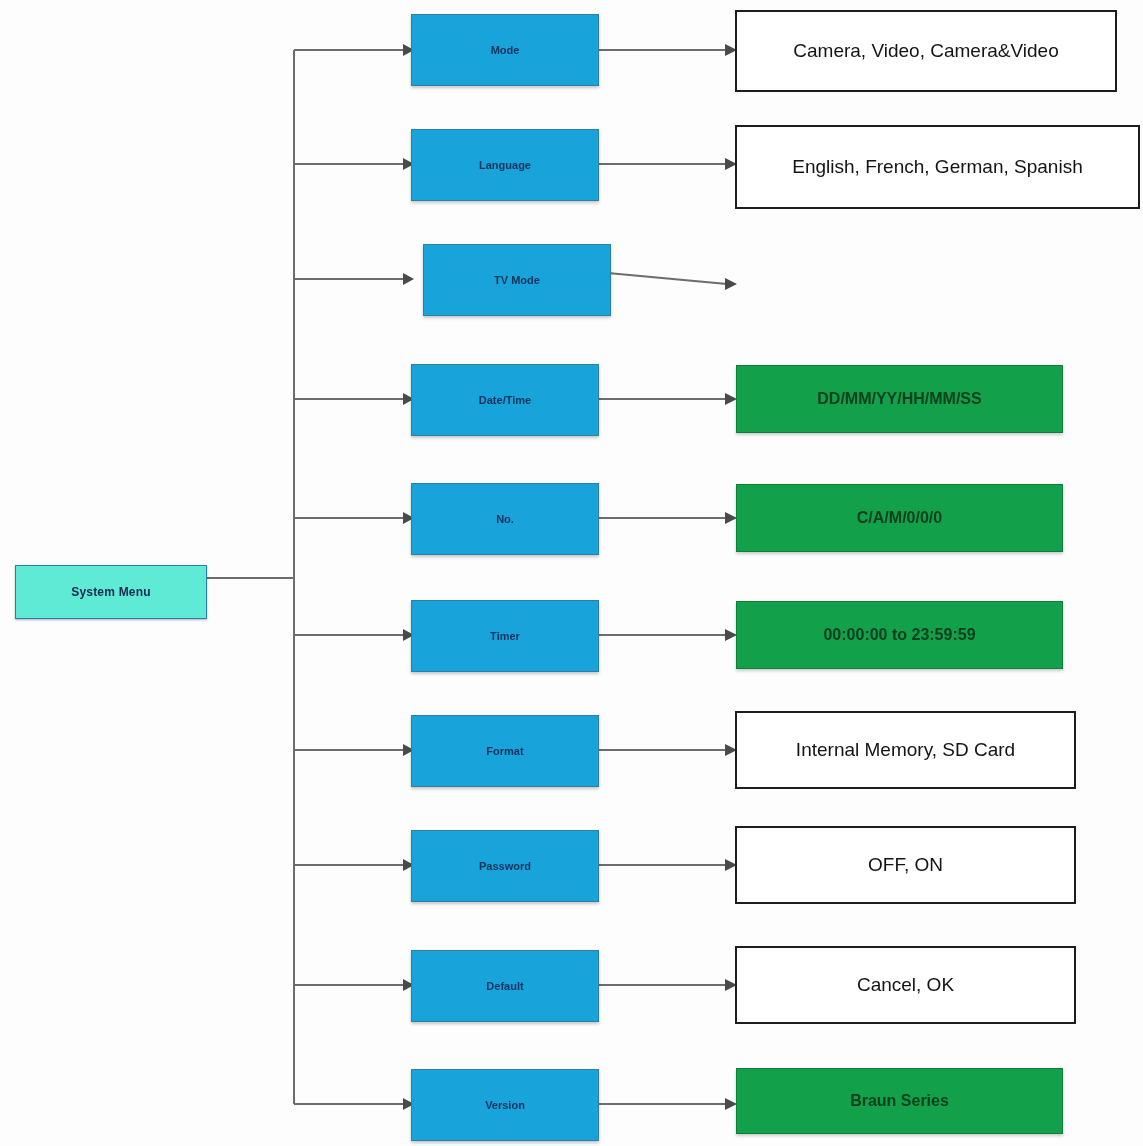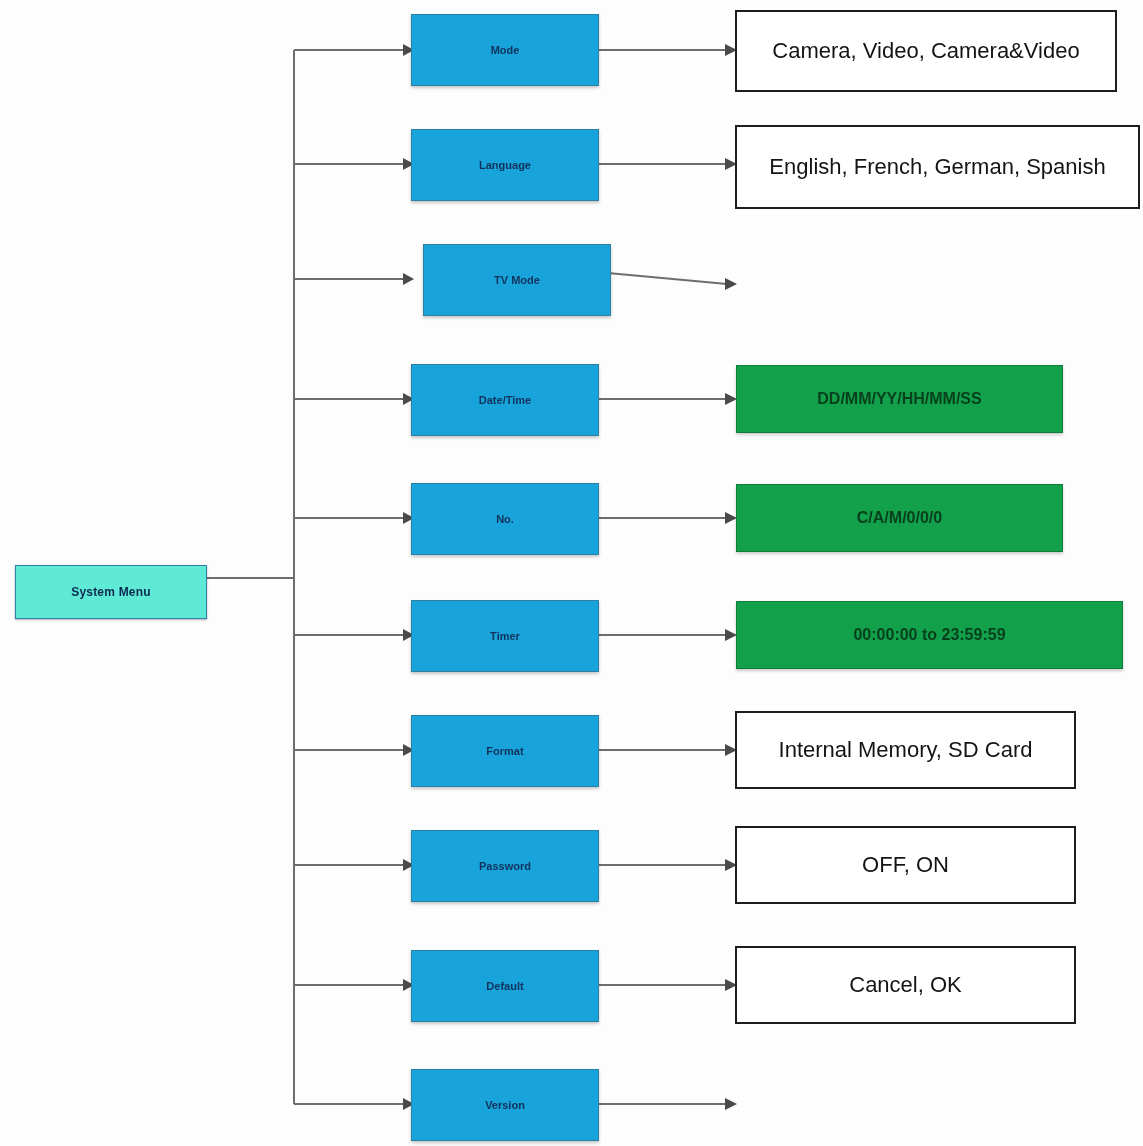--- a/index.html
+++ b/index.html
@@ -60,21 +60,21 @@
     display: flex;
     align-items: center;
     justify-content: center;
     box-sizing: border-box;
     text-align: center;
   }
   .value-node.white {
     background: #ffffff;
     border: 2px solid #1d1d1d;
     color: #141414;
-    font-size: 22px;
+    font-size: 19px;
     font-weight: normal;
   }
   .value-node.green {
     background: #13a04a;
     border: 1px solid #0f7e3a;
     box-shadow: 0 2px 3px rgba(0,0,0,0.20);
     color: #06401d;
     font-size: 16px;
     font-weight: bold;
   }
@@ -188,30 +188,33 @@
 
 
   <div class="value-node green" style="left:736px; top:365px; width:327px; height:68px;">
     <span>DD/MM/YY/HH/MM/SS</span>
   </div>
 
   <div class="value-node green" style="left:736px; top:484px; width:327px; height:68px;">
     <span>C/A/M/0/0/0</span>
   </div>
 
-  <div class="value-node green" style="left:736px; top:601px; width:387px; height:68px;">
+  <div class="value-node green" style="left:736px; top:601px; width:327px; height:68px;">
     <span>00:00:00 to 23:59:59</span>
   </div>
 
   <div class="value-node white" style="left:735px; top:711px; width:341px; height:78px;">
     <span>Internal Memory, SD Card</span>
   </div>
 
   <div class="value-node white" style="left:735px; top:826px; width:341px; height:78px;">
     <span>OFF, ON</span>
   </div>
 
   <div class="value-node white" style="left:735px; top:946px; width:341px; height:78px;">
     <span>Cancel, OK</span>
   </div>
 
+  <div class="value-node green" style="left:736px; top:1068px; width:327px; height:66px;">
+    <span>Braun Series</span>
+  </div>
 
 </div>
 
 </body></html>

